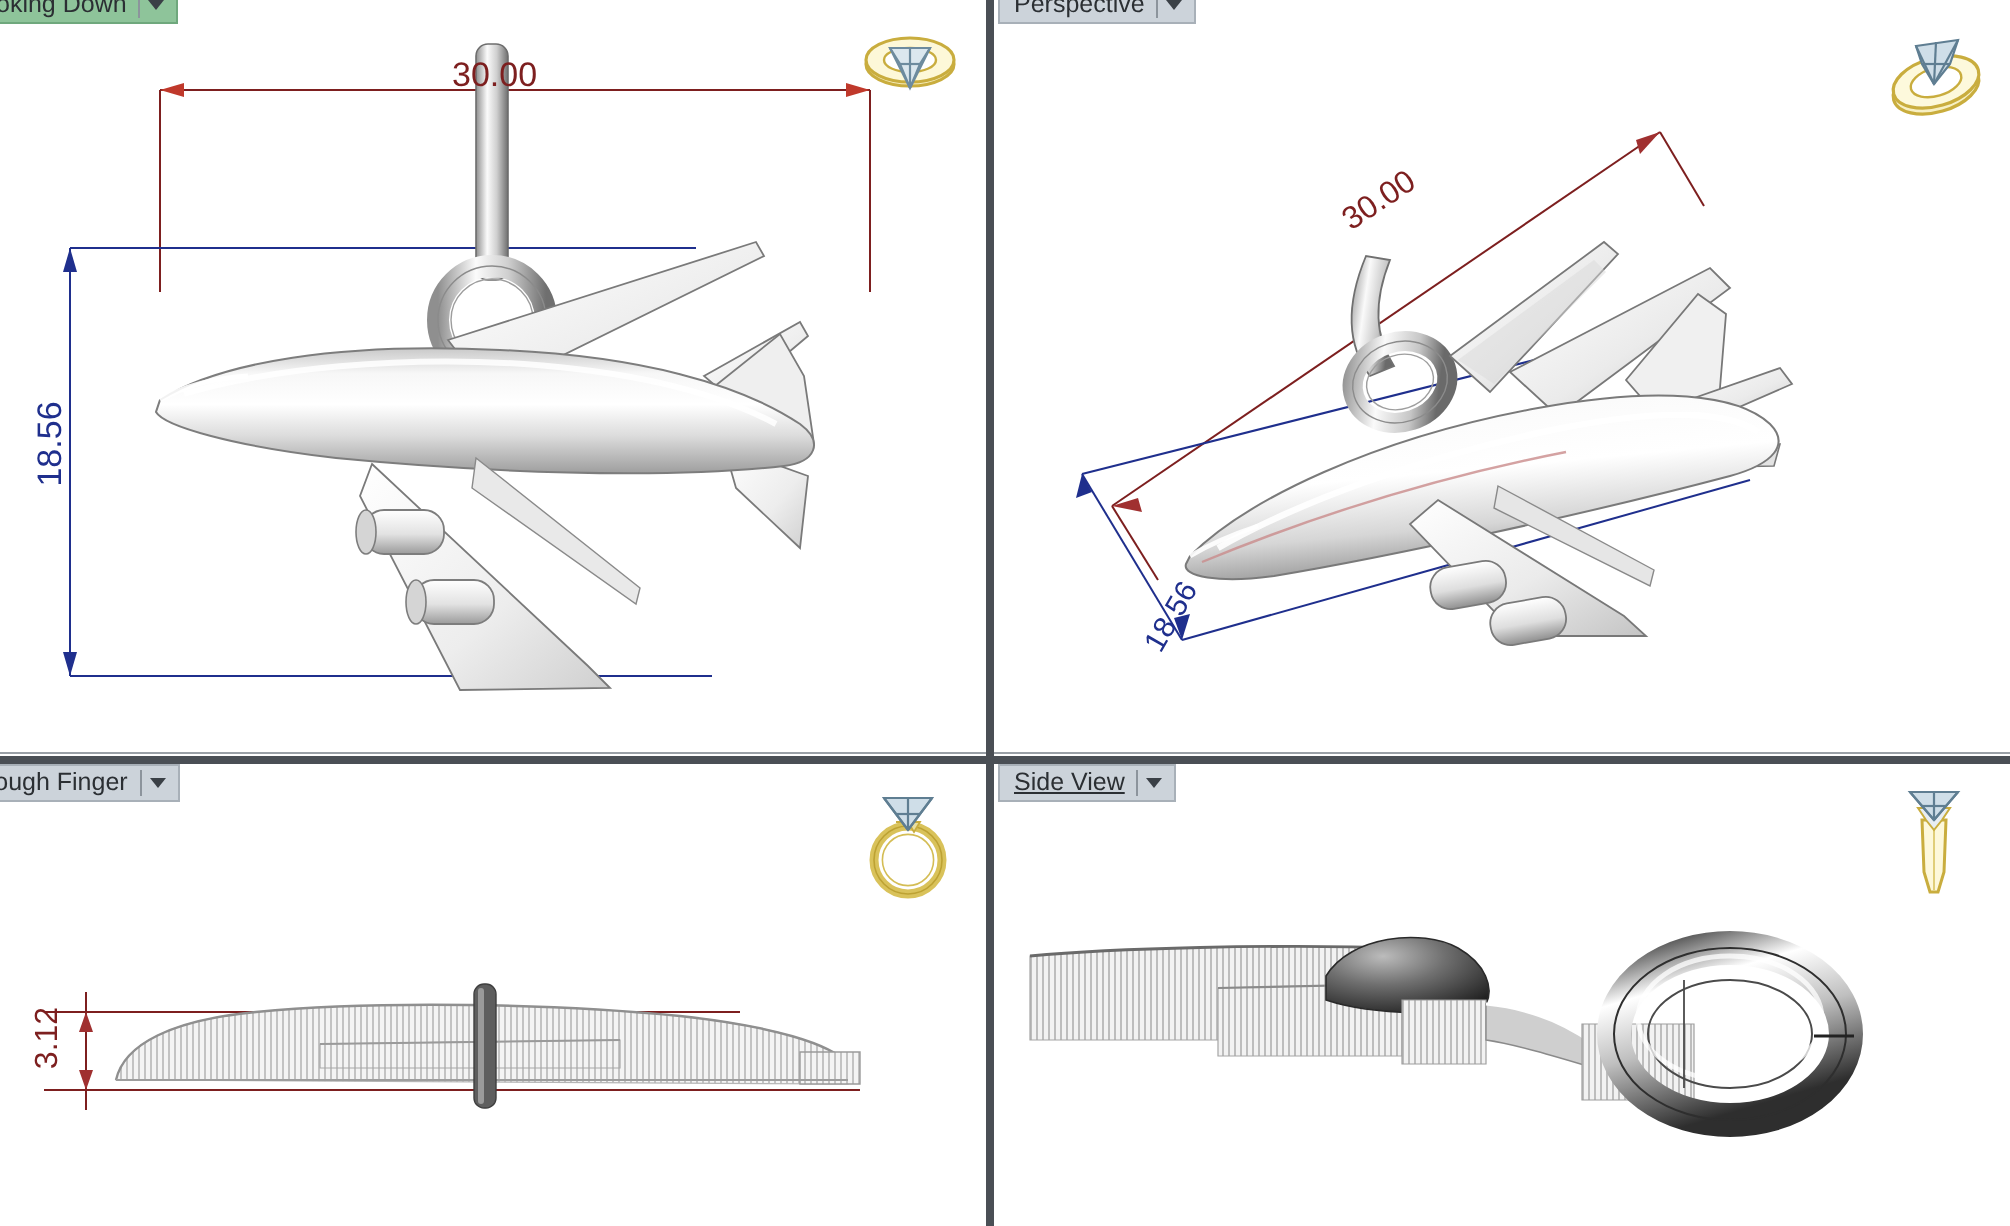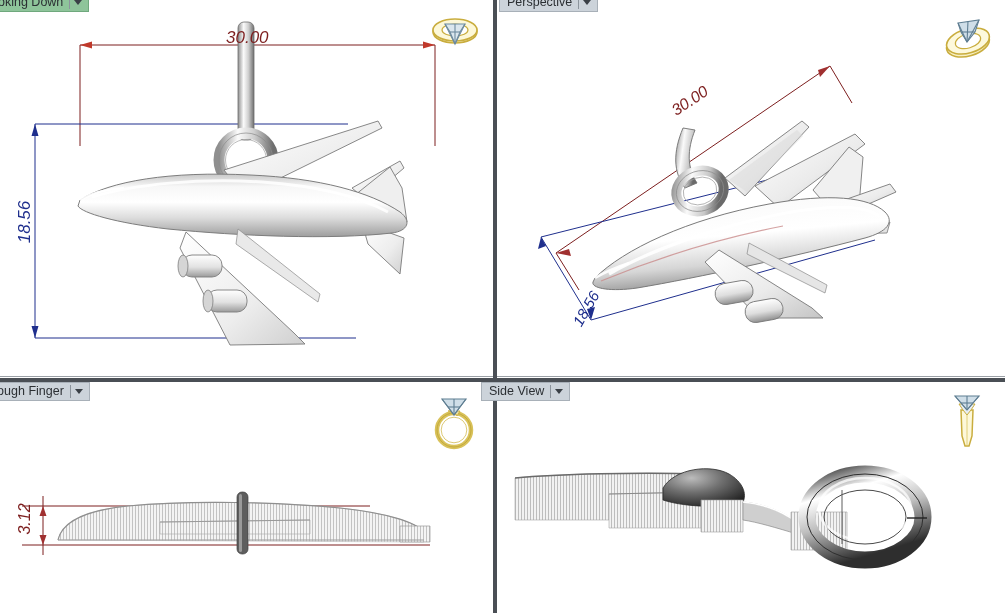--- a/index.html
+++ b/index.html
@@ -15,21 +15,20 @@
     position: relative;
     width: 1005px; height: 613px;
     background: #ffffff;
   }
 
   
   .viewport {
     position: absolute;
     background: #ffffff;
     overflow: hidden;
-    font-style: italic;
   }
   #vp-top-left     { left: 0;   top: 0;   width: 493px; height: 378px; }
   #vp-top-right    { left: 497px; top: 0; width: 508px; height: 378px; }
   #vp-bottom-left  { left: 0;   top: 382px; width: 493px; height: 231px; }
   #vp-bottom-right { left: 497px; top: 382px; width: 508px; height: 231px; }
 
   .divider { position: absolute; background: #4a4f55; }
   #div-vert   { left: 493px; top: 0;   width: 4px;  height: 613px; }
   #div-horiz  { left: 0;     top: 378px; width: 1005px; height: 4px; }
   #div-horiz2 { left: 0;     top: 376px; width: 1005px; height: 1px; background:#9aa0a6; }
@@ -57,21 +56,21 @@
   .vp-label .chev {
     width: 0; height: 0;
     border-left: 4.5px solid transparent;
     border-right: 4.5px solid transparent;
     border-top: 5px solid #3a4046;
     margin-right: 4px;
   }
   #lbl-tl { left: -10px; top: -7px; }
   #lbl-tr { left: 499px; top: -7px; }
   #lbl-bl { left: -22px; top: 382px; }
-  #lbl-br { left: 481px; top: 382px; }
+  #lbl-br { left: 499px; top: 382px; text-decoration: underline; }
 
   
   .vp-icon {
     position: absolute;
     z-index: 5;
   }
   #icon-tl { right: 12px; top: 10px;  width: 52px; height: 42px; }
   #icon-tr { right: 10px; top: 12px;  width: 54px; height: 50px; }
   #icon-bl { right: 14px; top: 12px;  width: 50px; height: 56px; }
   #icon-br { right: 18px; top: 10px;  width: 40px; height: 58px; }

